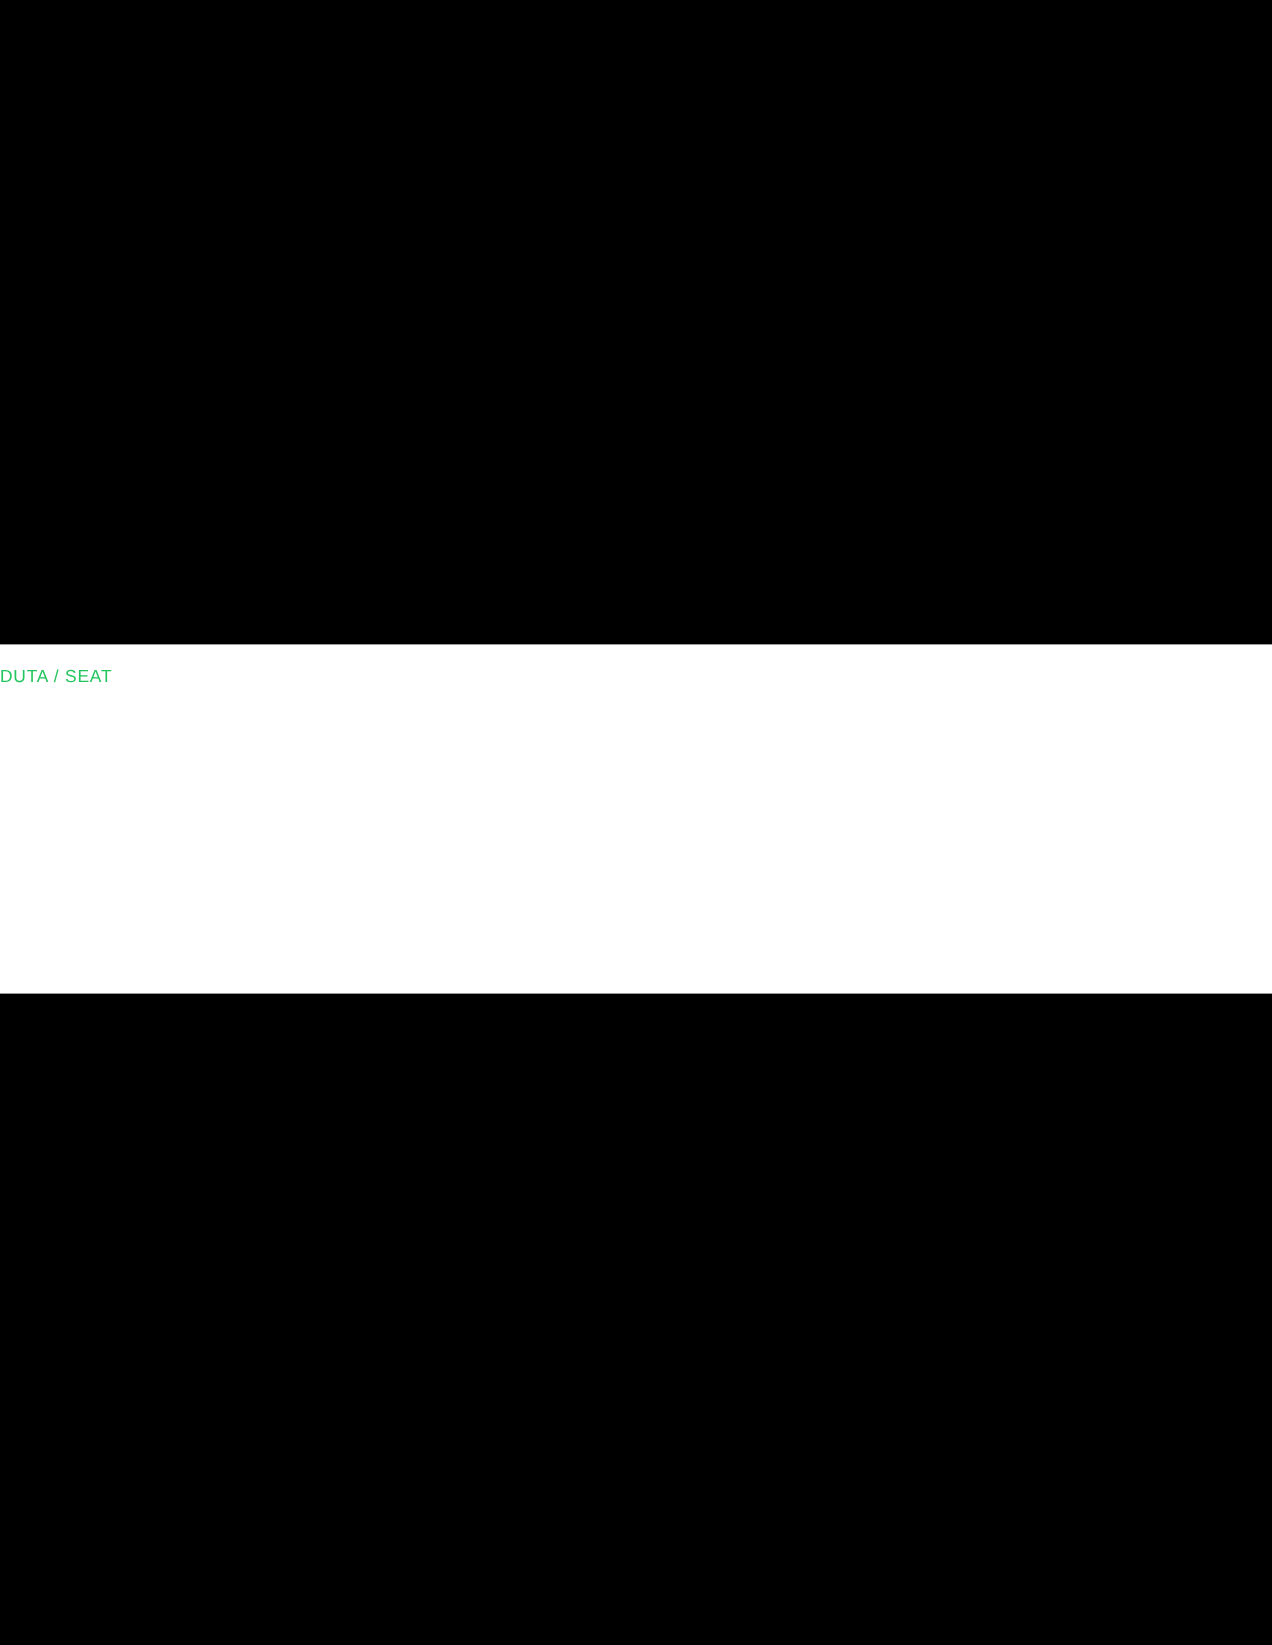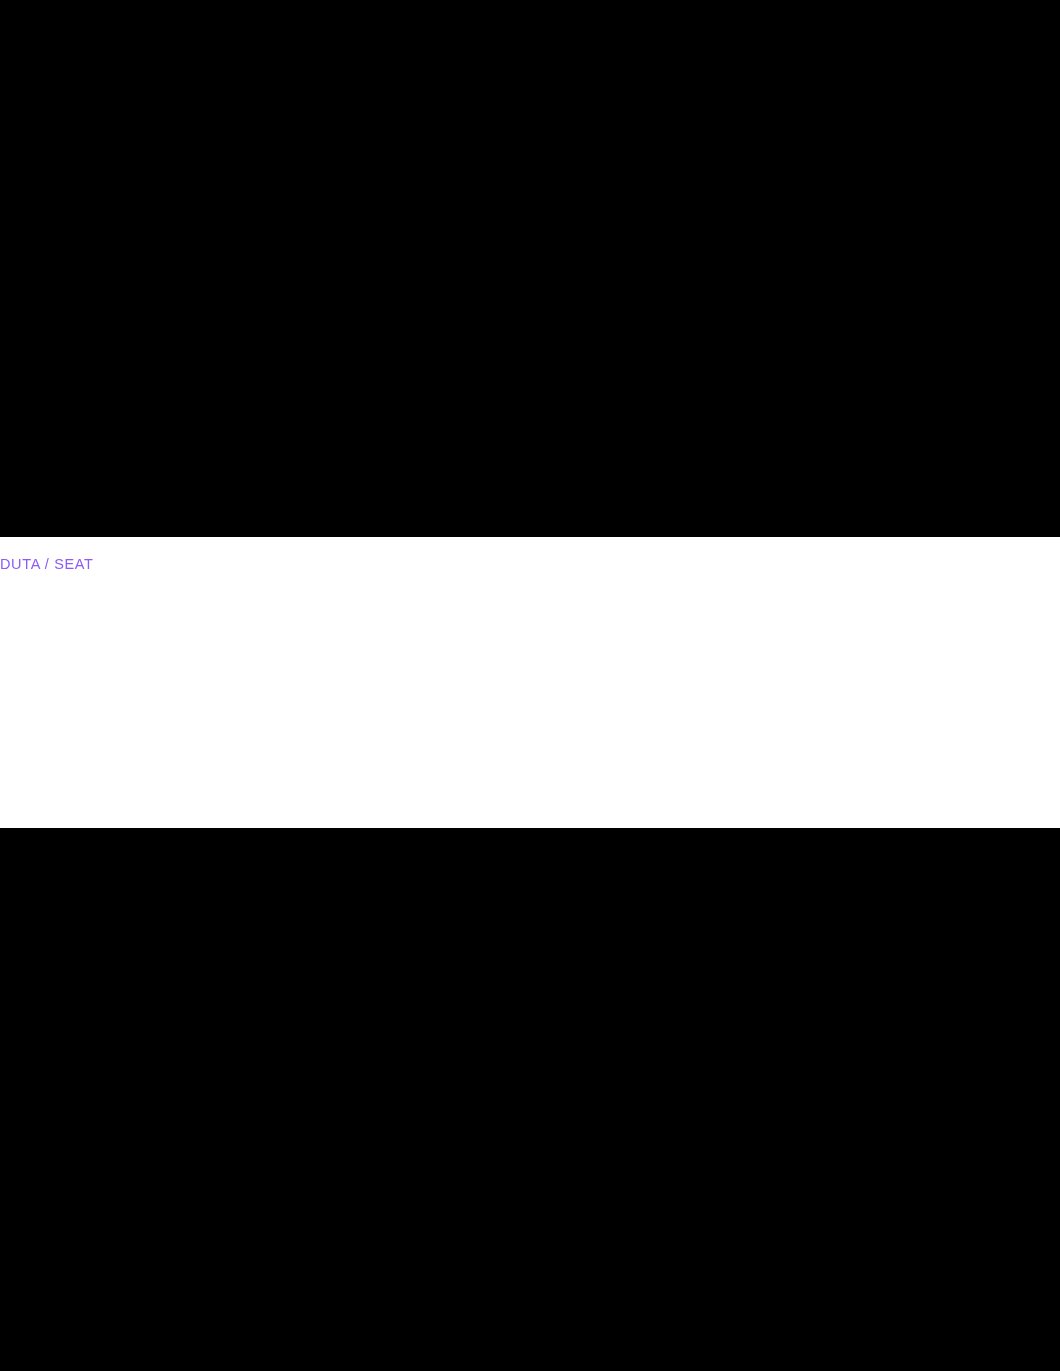--- a/index.html
+++ b/index.html
@@ -27,21 +27,21 @@
     overflow: hidden;
   }
 
   
   .category-label {
     position: absolute;
     left: 0px;
     top: 556px;
     font-size: 14.5px;
     letter-spacing: 0.65px;
-    color: #8b5cf6;
+    color: #22c55e;
     white-space: nowrap;
   }
 </style>
 </head>
 <body>
 
 <div class="panel">
 
   
 

